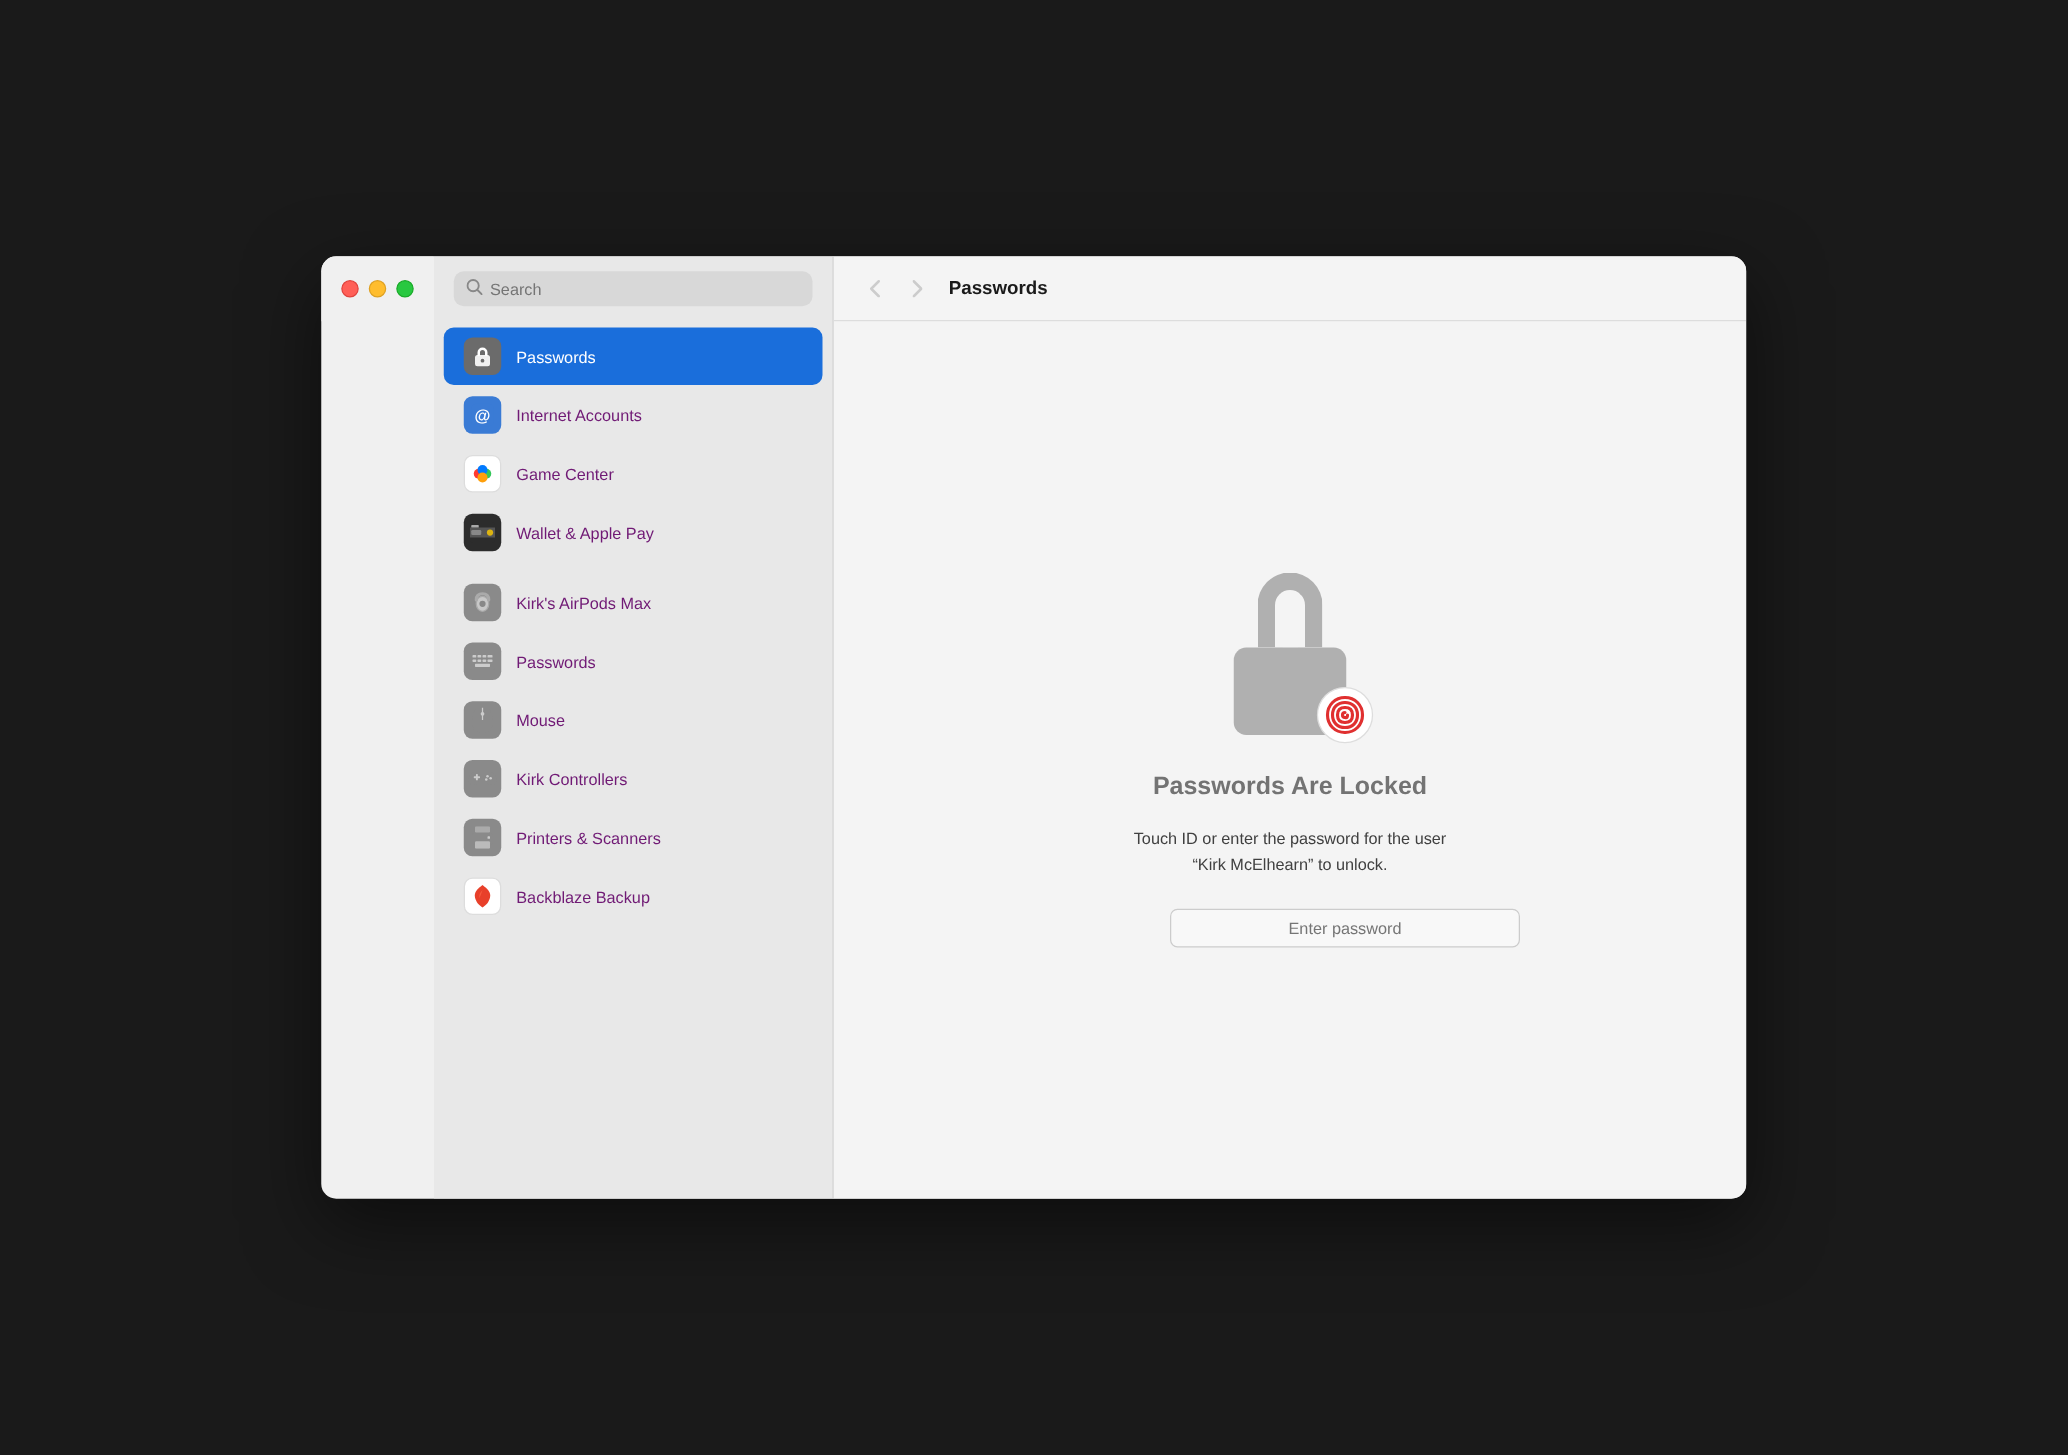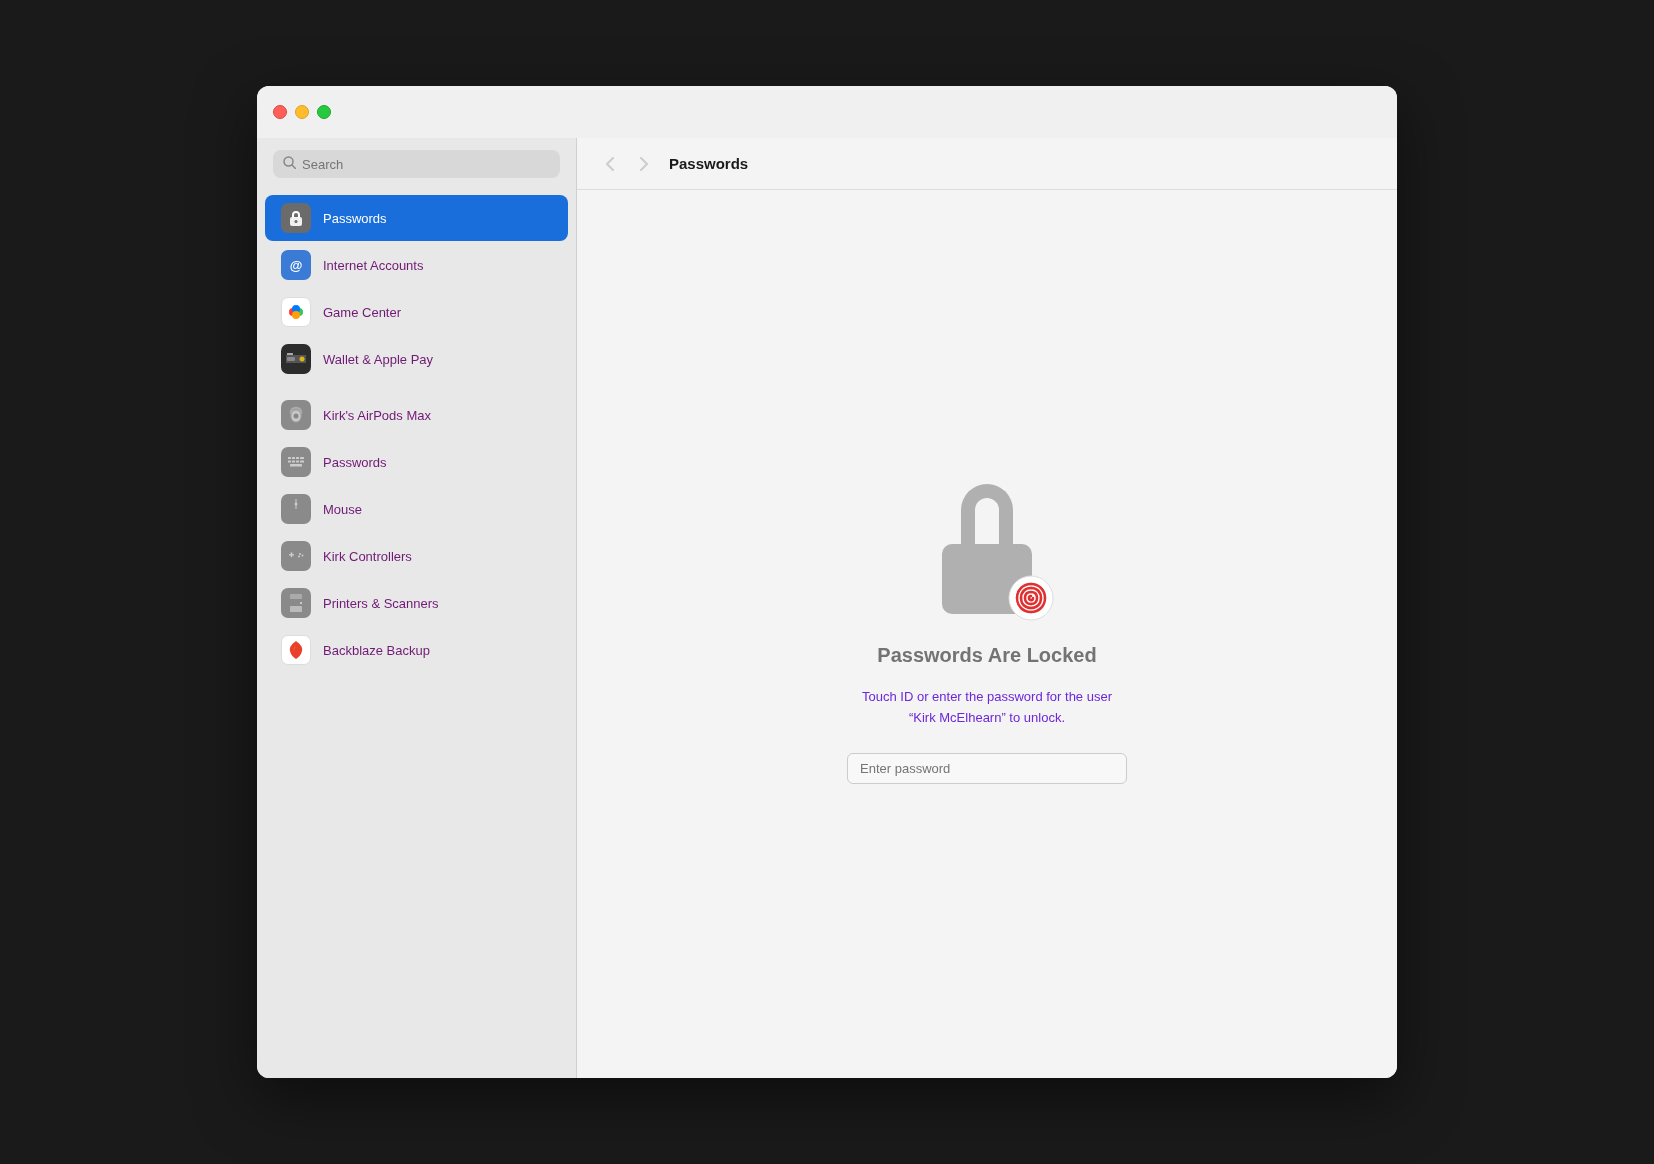--- a/index.html
+++ b/index.html
@@ -8,26 +8,26 @@
       display: flex;
       align-items: center;
       justify-content: center;
       width: 1654px;
       height: 1164px;
       font-family: -apple-system, BlinkMacSystemFont, "SF Pro Display", "Helvetica Neue", Arial, sans-serif;
     }
 
     .window {
       width: 1140px;
-      height: 992px;
+      height: 754px;
       background: #f0f0f0;
       border-radius: 12px;
       box-shadow: 0 20px 60px rgba(0,0,0,0.5);
       display: flex;
-      flex-direction: column;
+      flex-direction: row;
       overflow: hidden;
     }
 
     
     .titlebar {
       display: flex;
       align-items: center;
       height: 52px;
       background: #f0f0f0;
       padding: 0 16px;
@@ -248,40 +248,42 @@
 
     .locked-title {
       font-size: 20px;
       font-weight: 700;
       color: #737373;
       text-align: center;
     }
 
     .locked-description {
       font-size: 13px;
-      color: #6d28d9;
+      color: #404040;
       text-align: center;
       line-height: 1.6;
       max-width: 380px;
     }
 
     .password-input-wrapper {
       width: 280px;
       margin-top: 4px;
     }
 
     .password-input {
       width: 100%;
       padding: 7px 12px;
       font-size: 13px;
       color: #0f172a;
       background: #f8f8f8;
       border: 1px solid #ccc;
       border-radius: 6px;
       outline: none;
+      text-align: center;
+      margin-left: 44px;
     }
 
     
     .icon-passwords {
       background: #6b6b6b;
       color: white;
     }
     .icon-internet-accounts {
       background: #3a7bd5;
       color: white;

